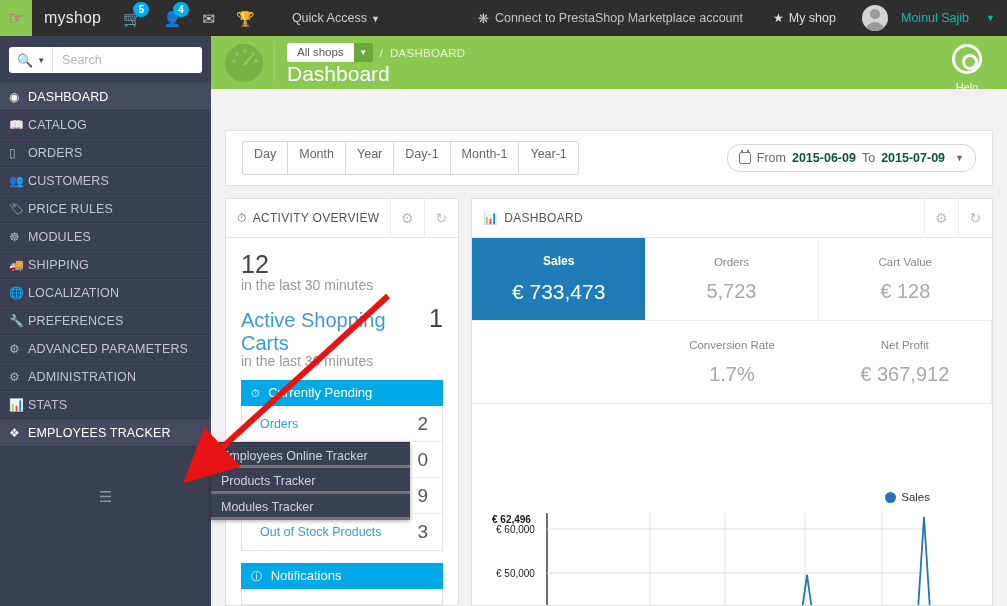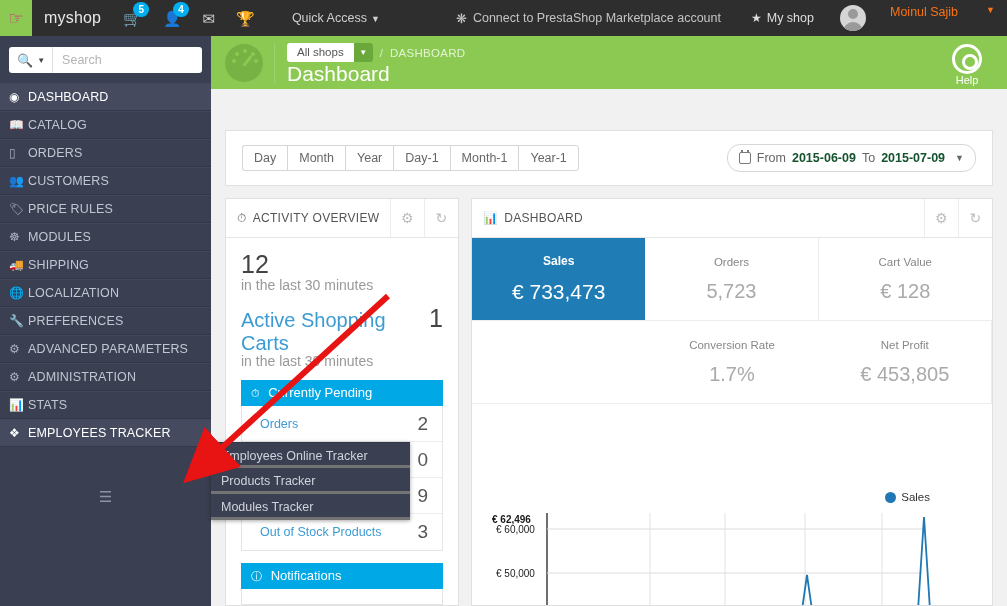--- a/index.html
+++ b/index.html
@@ -44,21 +44,21 @@
     background: #00aff0; color: #fff;
     font-size: 10px; font-weight: bold;
     border-radius: 9px; min-width: 16px; height: 15px;
     line-height: 15px; text-align: center; padding: 0 3px;
   }
   #qa { margin-left: 16px; font-size: 12.5px; color: #cfcfcf; }
   .caret { display: inline-block; margin-left: 4px; font-size: 9px; }
   #topbar .spacer { flex: 1; }
   #mp-link { display: flex; align-items: center; gap: 6px; font-size: 12.5px; color: #c4c4c4; }
   #myshop-link { display: flex; align-items: center; gap: 5px; margin-left: 30px; font-size: 12.5px; color: #dedede; }
-  #employee { display: flex; align-items: flex-start; gap: 24px; margin-left: 26px; margin-right: 12px; font-size: 12.5px; color: #f97316; }
+  #employee { display: flex; align-items: center; gap: 13px; margin-left: 26px; margin-right: 12px; font-size: 12.5px; color: #14b8a6; }
   .avatar {
     width: 26px; height: 26px; border-radius: 50%;
     background: #d5d5d5; position: relative; overflow: hidden;
     display: inline-block;
   }
   .avatar::before {
     content: ""; position: absolute; top: 4px; left: 8px;
     width: 10px; height: 10px; border-radius: 50%; background: #9a9a9a;
   }
   .avatar::after {
@@ -166,40 +166,40 @@
     width: 48px; text-align: center; color: #fff;
   }
   #help-ring {
     width: 30px; height: 30px; border-radius: 50%;
     border: 3px solid #fff; margin: 0 auto; position: relative;
   }
   #help-ring::after {
     content: ""; position: absolute; left: 7px; top: 7px;
     width: 10px; height: 10px; border-radius: 50%; border: 3px solid #fff;
   }
-  #help-label { font-size: 11px; margin-top: 0; }
+  #help-label { font-size: 11px; margin-top: 7px; }
 
   
   #content {
     position: absolute; top: 89px; left: 211px;
     width: 796px; height: 517px;
     background: #f1f1f1;
     padding: 0 14px;
     z-index: 20;
   }
   #toolbar-card {
     margin-top: 41px;
     background: #fff; border: 1px solid #e0e0e0;
     height: 56px; display: flex; align-items: center;
     padding: 0 16px; justify-content: space-between;
   }
   #range-group { display: flex; }
   #range-group .rb {
     border: 1px solid #d6d6d6; border-right: 0;
-    height: 26px; line-height: 24px; padding: 0 11px;
+    height: 34px; line-height: 24px; padding: 0 11px;
     font-size: 12.5px; color: #666; background: #fff;
   }
   #range-group .rb:first-child { border-radius: 3px 0 0 3px; }
   #range-group .rb:last-child { border-right: 1px solid #d6d6d6; border-radius: 0 3px 3px 0; }
   #date-picker {
     border: 1px solid #d6d6d6; border-radius: 13px;
     height: 28px; line-height: 26px; padding: 0 11px;
     font-size: 12.5px; color: #666; background: #fff;
     display: flex; align-items: center; gap: 6px;
   }
@@ -537,21 +537,21 @@
         </div>
 
         <div class="kpi blank"></div>
         <div class="kpi nolines">
           <span class="k-lab">Conversion Rate</span>
           <span class="k-val">1.7%</span>
         </div>
 
         <div class="kpi" style="border-bottom:1px solid #ededed;">
           <span class="k-lab">Net Profit</span>
-          <span class="k-val">€ 453,805</span>
+          <span class="k-val">€ 367,912</span>
         </div>
         <div class="kpi blank nolines" style="border-bottom:0;"></div>
         <div class="kpi blank nolines" style="border-bottom:0;"></div>
       </div>
 
       <div id="chart-area">
         <div id="legend">
           <span class="dot"></span>
           <span>Sales</span>
         </div>

